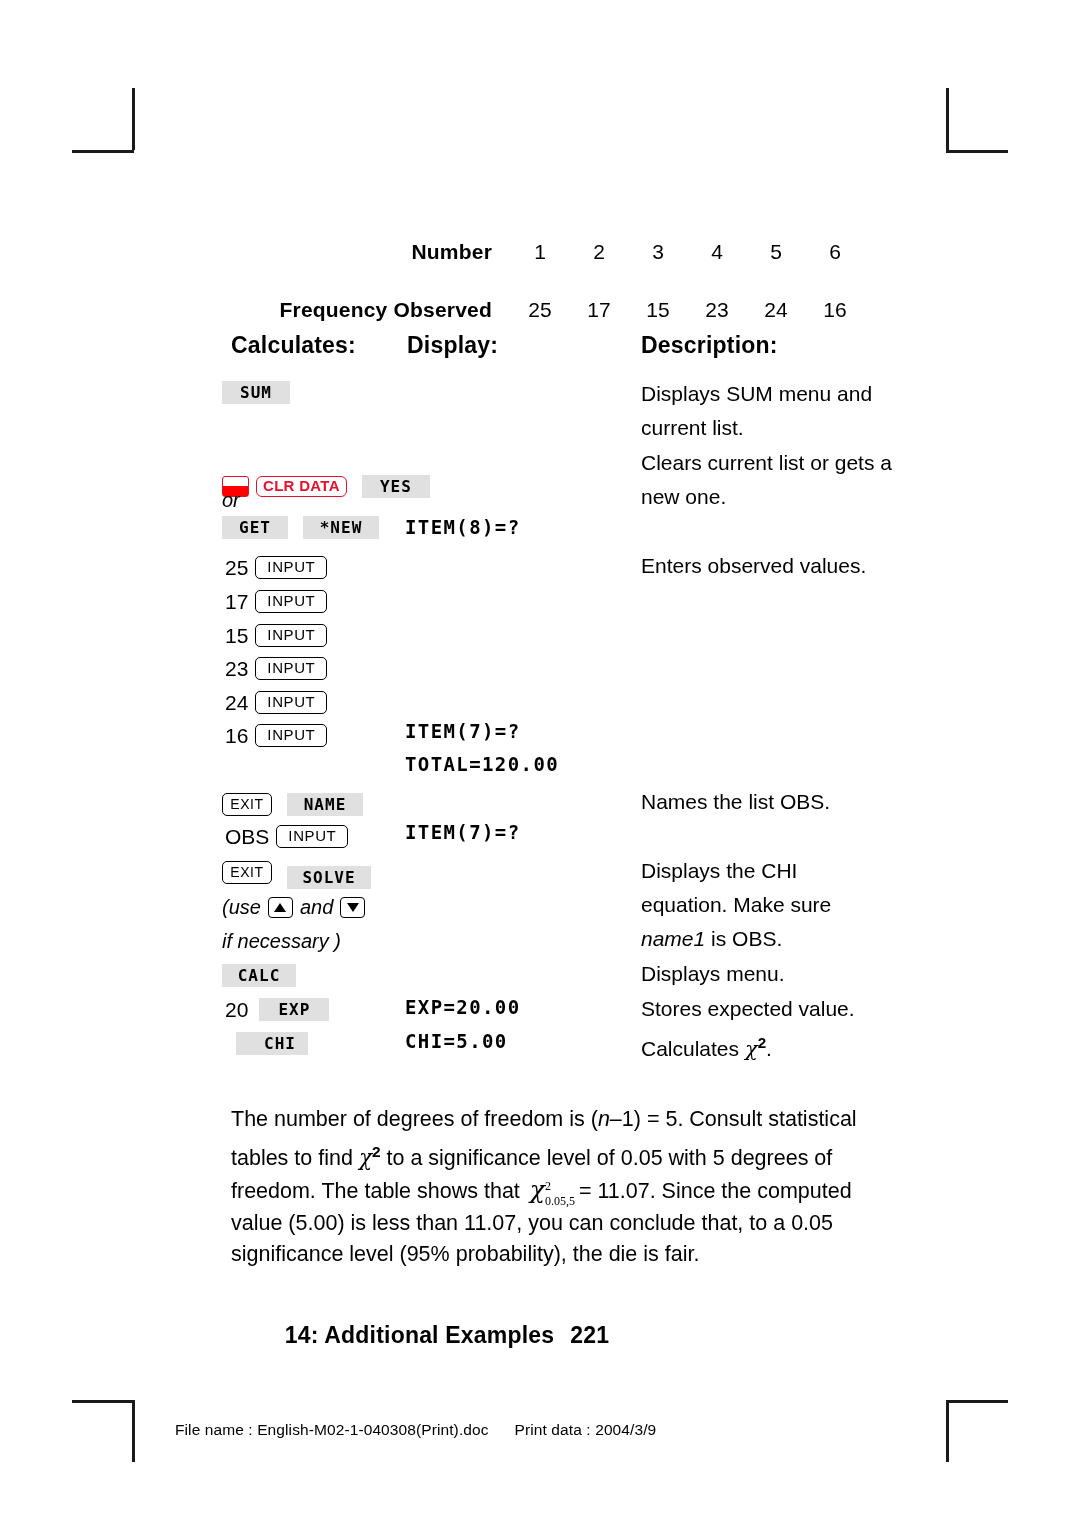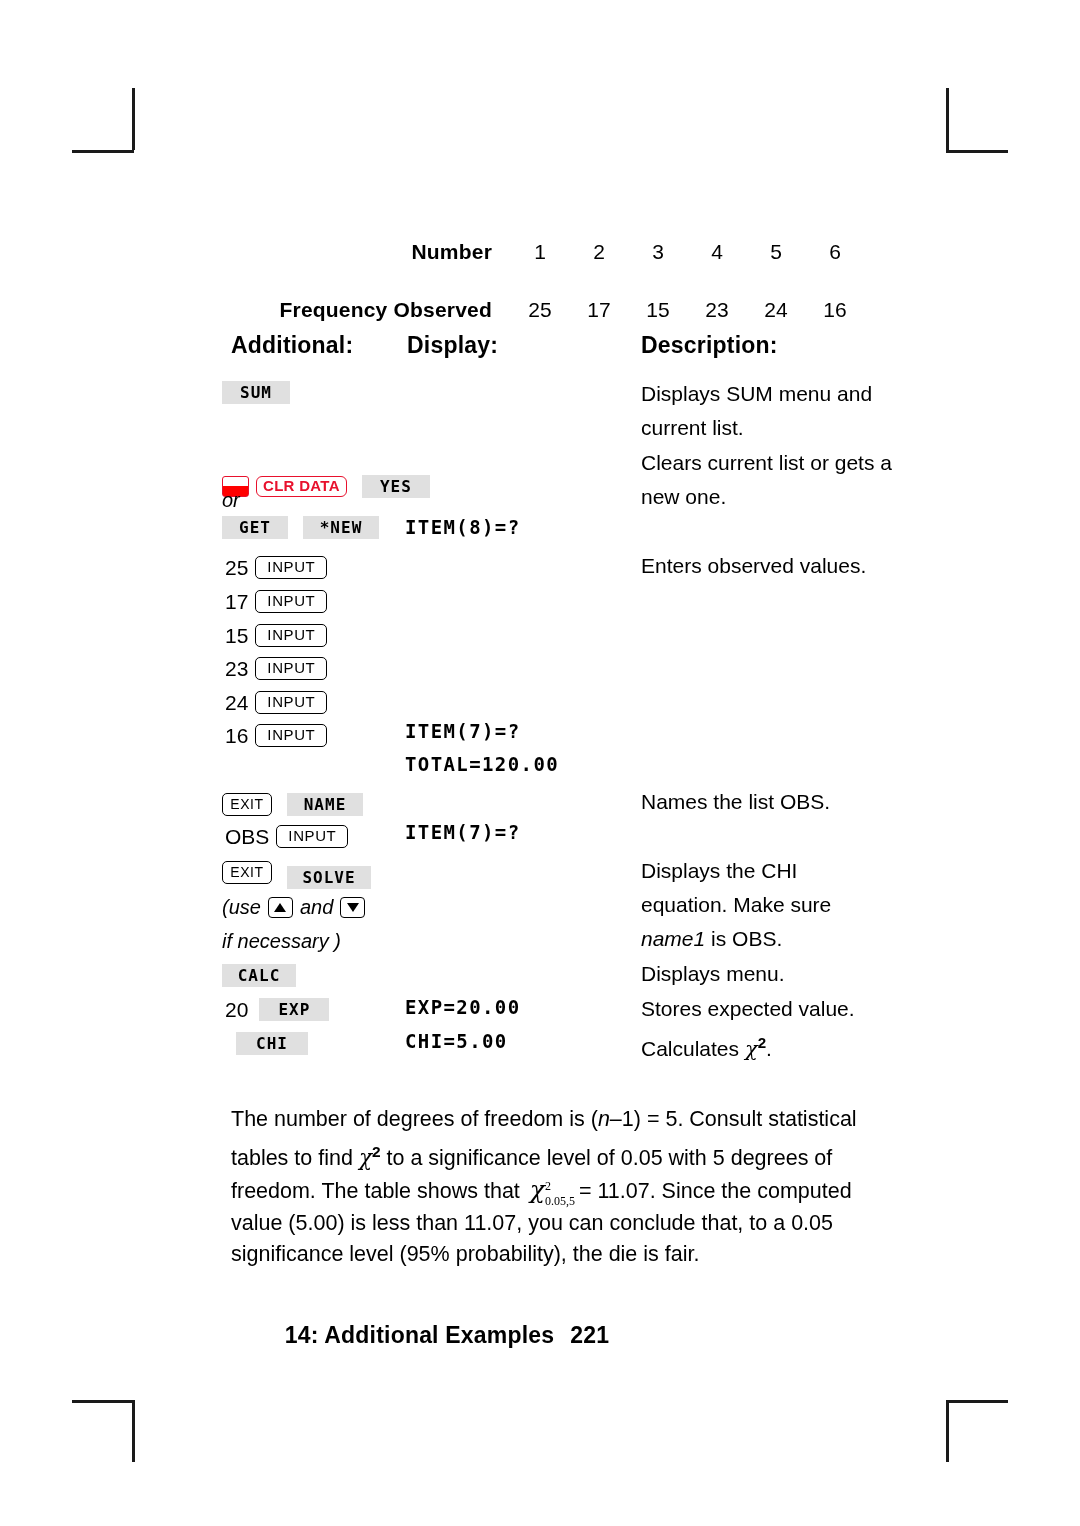--- a/index.html
+++ b/index.html
@@ -112,21 +112,21 @@
     display: inline-block;
   }
   .key-gray.w-sum  { min-width: 44px; text-align: center; }
   .key-gray.w-yes  { min-width: 44px; text-align: center; }
   .key-gray.w-get  { min-width: 42px; text-align: center; }
   .key-gray.w-new  { min-width: 52px; text-align: center; }
   .key-gray.w-name { min-width: 52px; text-align: center; }
   .key-gray.w-solve{ min-width: 60px; text-align: center; margin-top: 11px; }
   .key-gray.w-calc { min-width: 50px; text-align: center; }
   .key-gray.w-exp  { min-width: 46px; text-align: center; }
-  .key-gray.w-chi  { min-width: 48px; text-align: center; }
+  .key-gray.w-chi  { min-width: 48px; text-align: right; }
 
   
   .key-hard {
     border: 1.6px solid #000;
     border-radius: 5px;
     background: #fff;
     color: #000;
     font-family: "Liberation Sans", sans-serif;
     font-size: 15px;
     letter-spacing: 0.6px;
@@ -314,21 +314,21 @@
       <span class="cell" style="left:288px;">25</span>
       <span class="cell" style="left:347px;">17</span>
       <span class="cell" style="left:406px;">15</span>
       <span class="cell" style="left:465px;">23</span>
       <span class="cell" style="left:524px;">24</span>
       <span class="cell" style="left:583px;">16</span>
     </div>
   </div>
 
   <div class="colheads">
-    <span class="ch ch-keystroke">Additional:</span>
+    <span class="ch ch-keystroke">Calculates:</span>
     <span class="ch ch-display">Display:</span>
     <span class="ch ch-description">Description:</span>
   </div>
 
   <div class="ks-area">
 
     <div class="ksline" style="top:378px;">
       <span class="key-gray w-sum">SUM</span>
     </div>
 
@@ -439,14 +439,17 @@
     <div class="descline" style="top:998px;">Stores expected value.</div>
     <div class="descline" style="top:1032px;"><span>Calculates </span><span class="chi">χ</span><span class="sup2">2</span><span>.</span></div>
   </div>
 
   <div class="para"><span>The number of degrees of freedom is (</span><span class="it">n</span><span>–1) = 5. Consult statistical tables to find </span><span class="chi">χ</span><span class="sup2">2</span><span> to a significance level of 0.05 with 5 degrees of freedom. The table shows that </span><span class="chisub"><span>χ</span><span class="sp sp-top">2</span><span class="sp sp-bot">0.05,5</span></span><span style="display:inline-block;width:26px;"></span><span> = 11.07. Since the computed value (5.00) is less than 11.07, you can conclude that, to a 0.05 significance level (95% probability), the die is fair.</span></div>
 
   <div class="chapline">
     <span>14: Additional Examples</span><span class="pg">221</span>
   </div>
 
+  <div class="printfooter">
+    <span>File name : English-M02-1-040308(Print).doc</span><span class="gap"></span><span>Print data : 2004/3/9</span>
+  </div>
 
 </div>
 
 </body></html>

